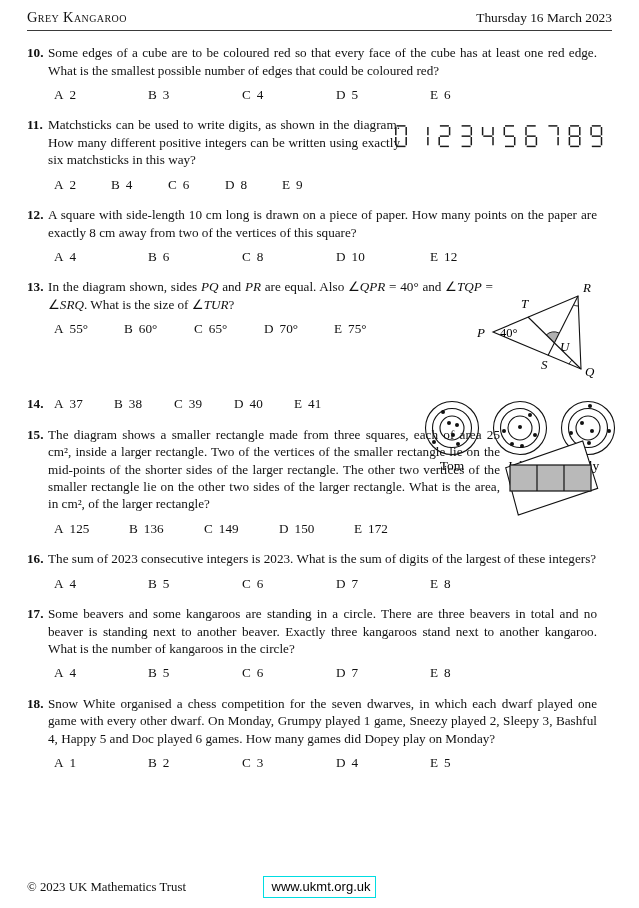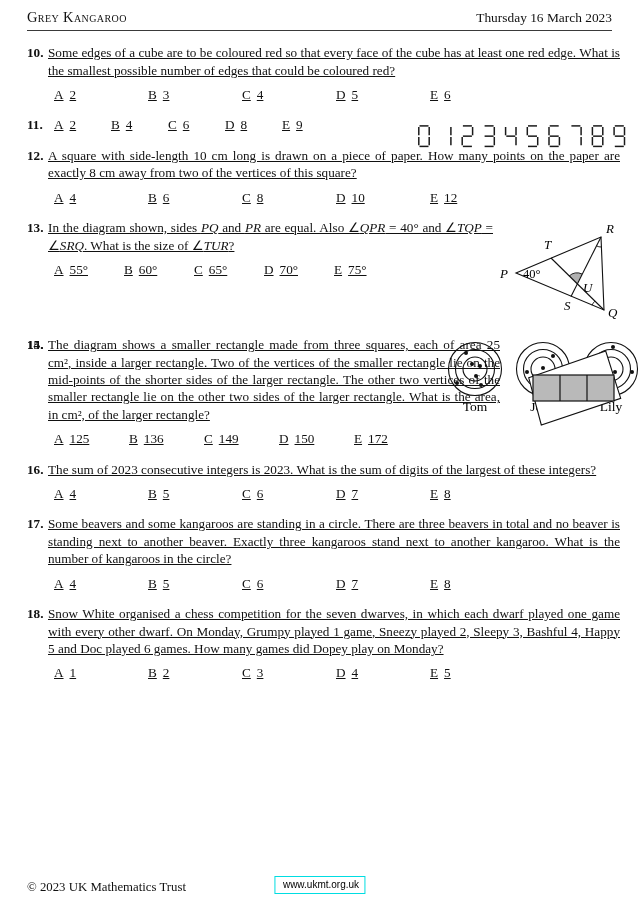--- a/index.html
+++ b/index.html
@@ -6,21 +6,21 @@
   html,body { width:639px; height:908px; background:#ffffff; overflow:hidden; }
   body { font-family:"Liberation Serif", serif; font-size:13.2px; line-height:1.32; color:#111; position:relative; }
 
   .header { margin:8px 27px 0 27px; display:flex; justify-content:space-between; align-items:baseline;
             border-bottom:1.6px solid #3a3a3a; padding-bottom:3px;gap:44px; }
   .header .title { font-variant:small-caps; font-size:14.5px; letter-spacing:.4px; }
   .header .date  { font-size:13.4px; }
 
   .content { margin-top:13px; }
 
-  .q { position:relative; margin:0 19px 13px 27px; padding-left:21px;text-decoration:underline; }
+  .q { position:relative; margin:0 42px 13px 27px; padding-left:21px; }
   .qnum { position:absolute; left:0; top:0; font-weight:bold; }
   .qtext { text-align:justify; }
   .ans { display:flex; margin-top:7px; padding-left:6px; }
   .opt { display:inline-block; white-space:nowrap; }
   .opt .oval { margin-left:6px; }
   .ans-wide .opt { width:94px; }
   .ans-q11  .opt { width:57px; }
   .ans-q13  .opt { width:70px; }
   .ans-q14  .opt { width:60px; }
   .ans-q15  .opt { width:75px; }
@@ -38,21 +38,21 @@
   .q15-text { max-width:452px; }
 
   svg text { font-family:"Liberation Serif", serif; }
   .tgt-label { font-size:13.5px; }
   .tri-label { font-size:13px; font-style:italic; }
   .tri-angle { font-size:12.5px; }
 
   .footer { position:absolute; left:27px; right:27px; top:876px; height:22px; font-size:12.8px; }
   .footer .copyright { position:absolute; left:0; top:3px; }
   .footer .ukmt-link { position:absolute; left:50%; transform:translateX(-50%); top:0;
-                       font-family:"Liberation Sans", sans-serif; font-size:10px;
+                       font-family:"Liberation Sans", sans-serif; font-size:13px;
                        border:1.6px solid #00dde2; padding:1px 5px 2px 8px; color:#000; text-decoration:none; }
 </style>
 </head>
 <body>
 
 <div class="header">
   <span class="title">Grey Kangaroo</span>
   <span class="date">Thursday 16 March 2023</span>
 </div>
 
@@ -65,20 +65,21 @@
         <span class="opt"><span class="olet">A</span><span class="oval">2</span></span>
         <span class="opt"><span class="olet">B</span><span class="oval">3</span></span>
         <span class="opt"><span class="olet">C</span><span class="oval">4</span></span>
         <span class="opt"><span class="olet">D</span><span class="oval">5</span></span>
         <span class="opt"><span class="olet">E</span><span class="oval">6</span></span>
       </div>
   </div>
 
   <div class="q">
     <span class="qnum">11.</span>
+    <div class="qtext q11-text">Matchsticks can be used to write digits, as shown in the diagram. How many different positive integers can be written using exactly six matchsticks in this way?</div>
     <div class="ans ans-q11">
         <span class="opt"><span class="olet">A</span><span class="oval">2</span></span>
         <span class="opt"><span class="olet">B</span><span class="oval">4</span></span>
         <span class="opt"><span class="olet">C</span><span class="oval">6</span></span>
         <span class="opt"><span class="olet">D</span><span class="oval">8</span></span>
         <span class="opt"><span class="olet">E</span><span class="oval">9</span></span>
       </div>
     <svg id="digits-diagram" class="diagram" width="219" height="24" viewBox="0 0 219 24">
         <line x1="2.5" y1="0.9" x2="11.5" y2="0.9" stroke="#1a1a1a" stroke-width="1.5" stroke-linecap="butt"></line>
         <line x1="12.2" y1="2" x2="12.2" y2="10.3" stroke="#1a1a1a" stroke-width="1.5" stroke-linecap="butt"></line>
@@ -169,20 +170,27 @@
       <text class="tri-label" x="48" y="31">T</text>
       <text class="tri-label" x="110" y="15">R</text>
       <text class="tri-label" x="87" y="74">U</text>
       <text class="tri-label" x="68" y="92">S</text>
       <text class="tri-label" x="112" y="99">Q</text>
     </svg>
   </div>
 
   <div class="q">
     <span class="qnum">14.</span>
+    <div class="ans ans-q14">
+        <span class="opt"><span class="olet">A</span><span class="oval">37</span></span>
+        <span class="opt"><span class="olet">B</span><span class="oval">38</span></span>
+        <span class="opt"><span class="olet">C</span><span class="oval">39</span></span>
+        <span class="opt"><span class="olet">D</span><span class="oval">40</span></span>
+        <span class="opt"><span class="olet">E</span><span class="oval">41</span></span>
+      </div>
     <div id="targets-diagram" class="diagram">
       <svg width="66" height="76" viewBox="0 0 66 76">
         <g stroke="#111" stroke-width="1.1" fill="none">
           <circle cx="32" cy="30" r="26.5"></circle>
             <circle cx="32" cy="30" r="19.5"></circle>
             <circle cx="32" cy="30" r="12"></circle>
         </g>
         <g fill="#111">
           <circle cx="29" cy="25" r="2"></circle>
             <circle cx="37" cy="27" r="2"></circle>

